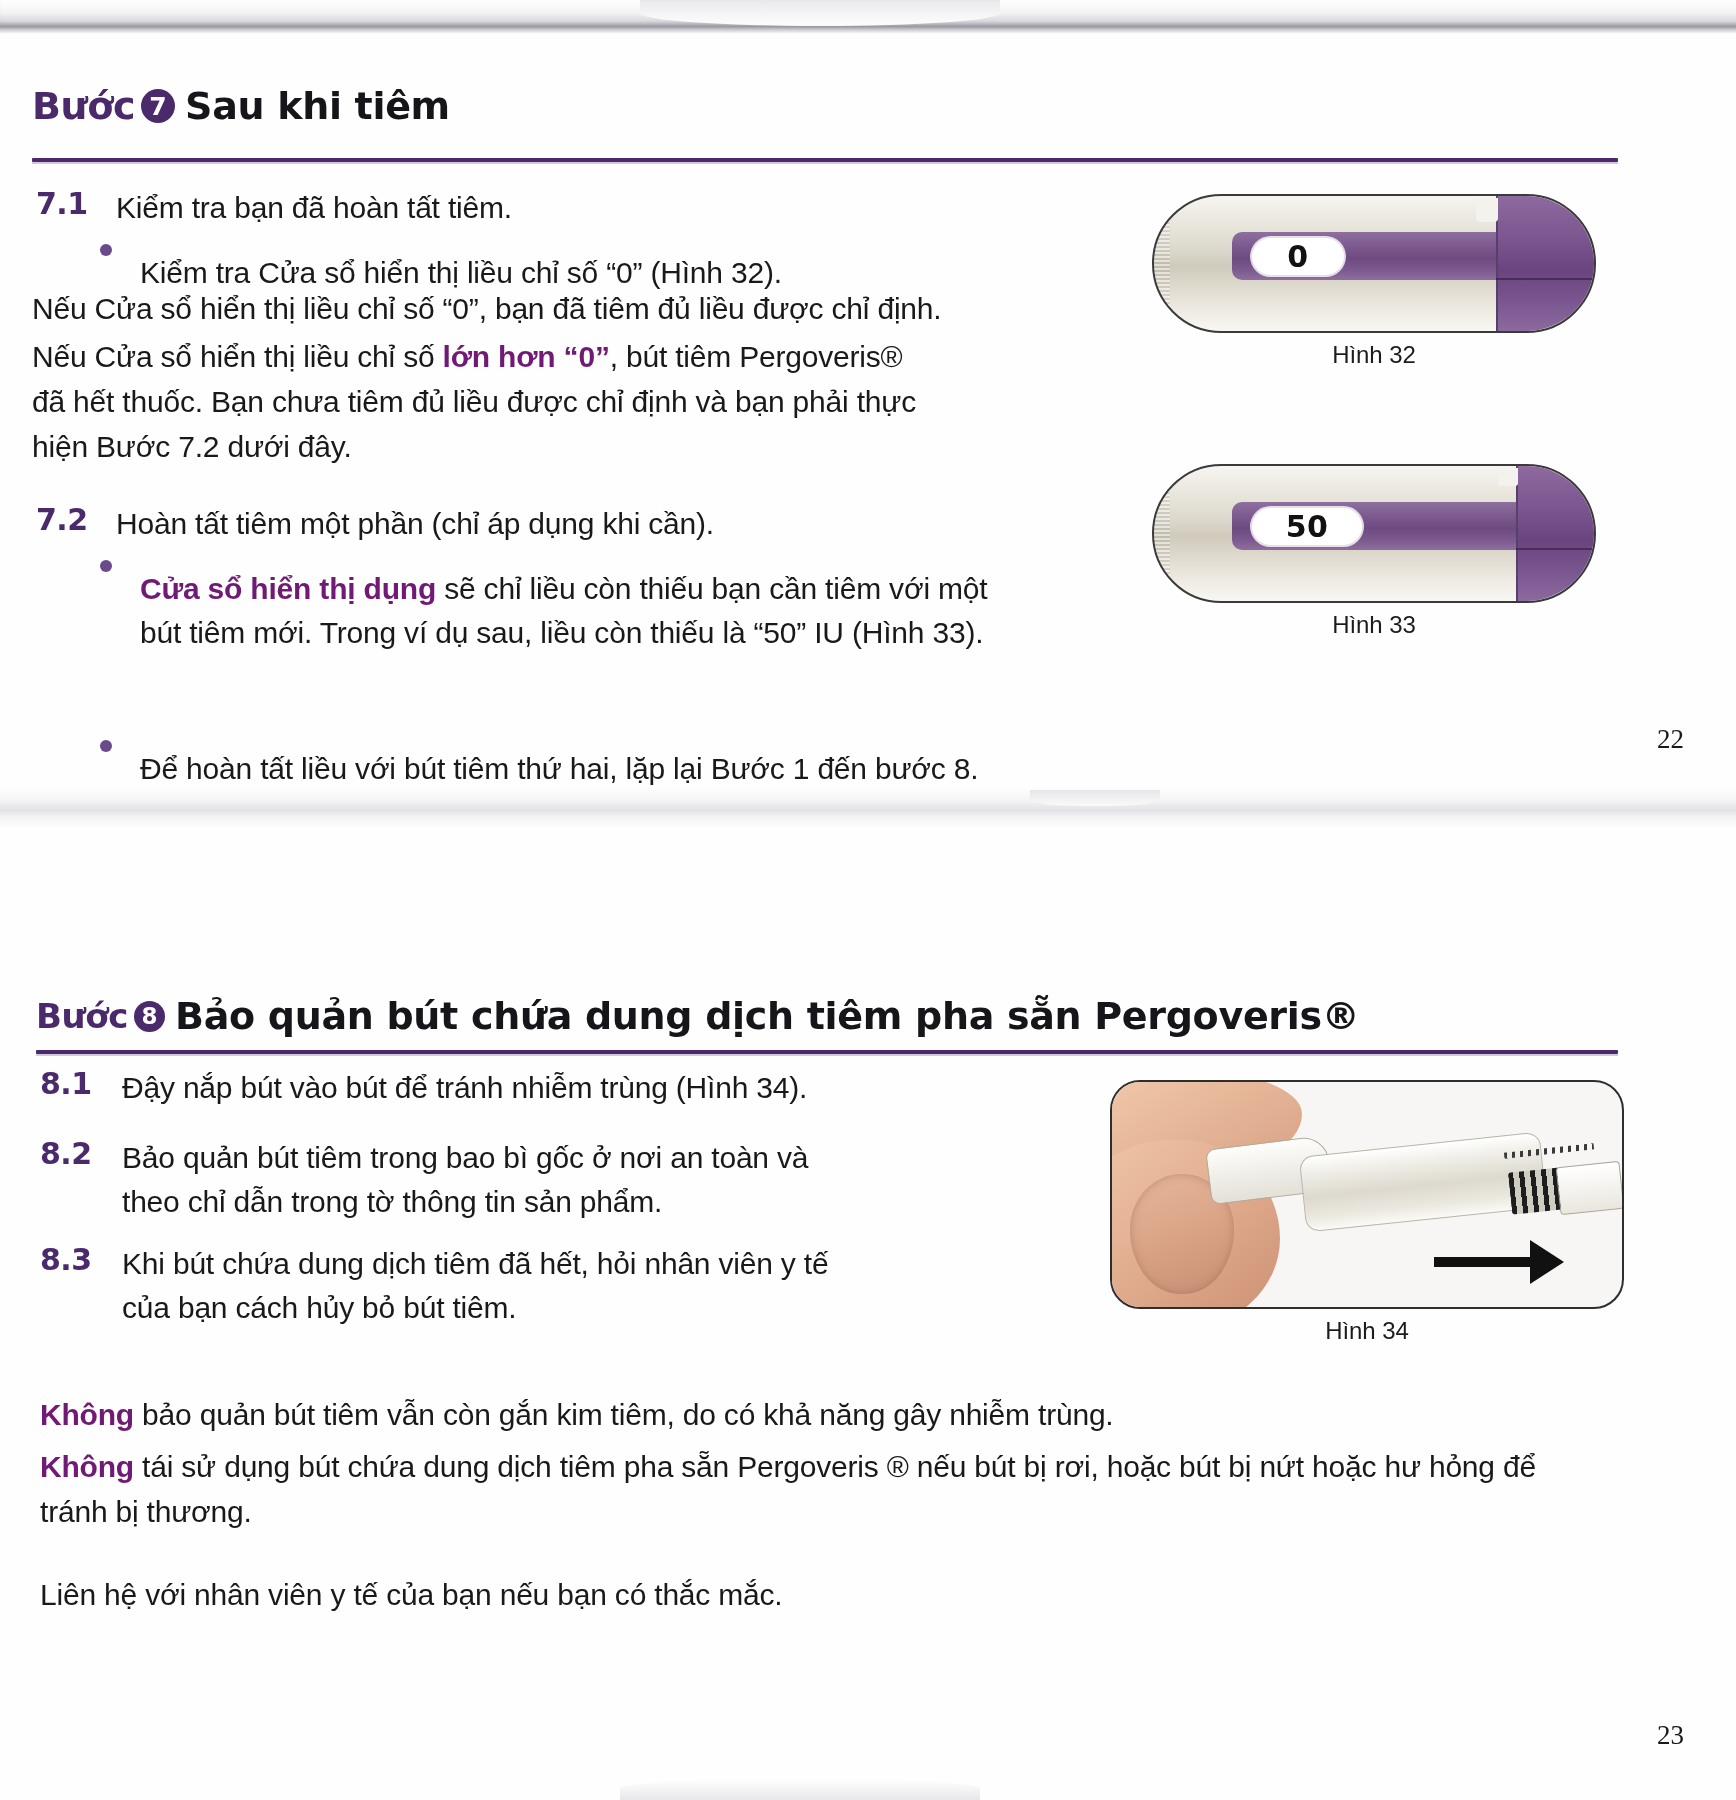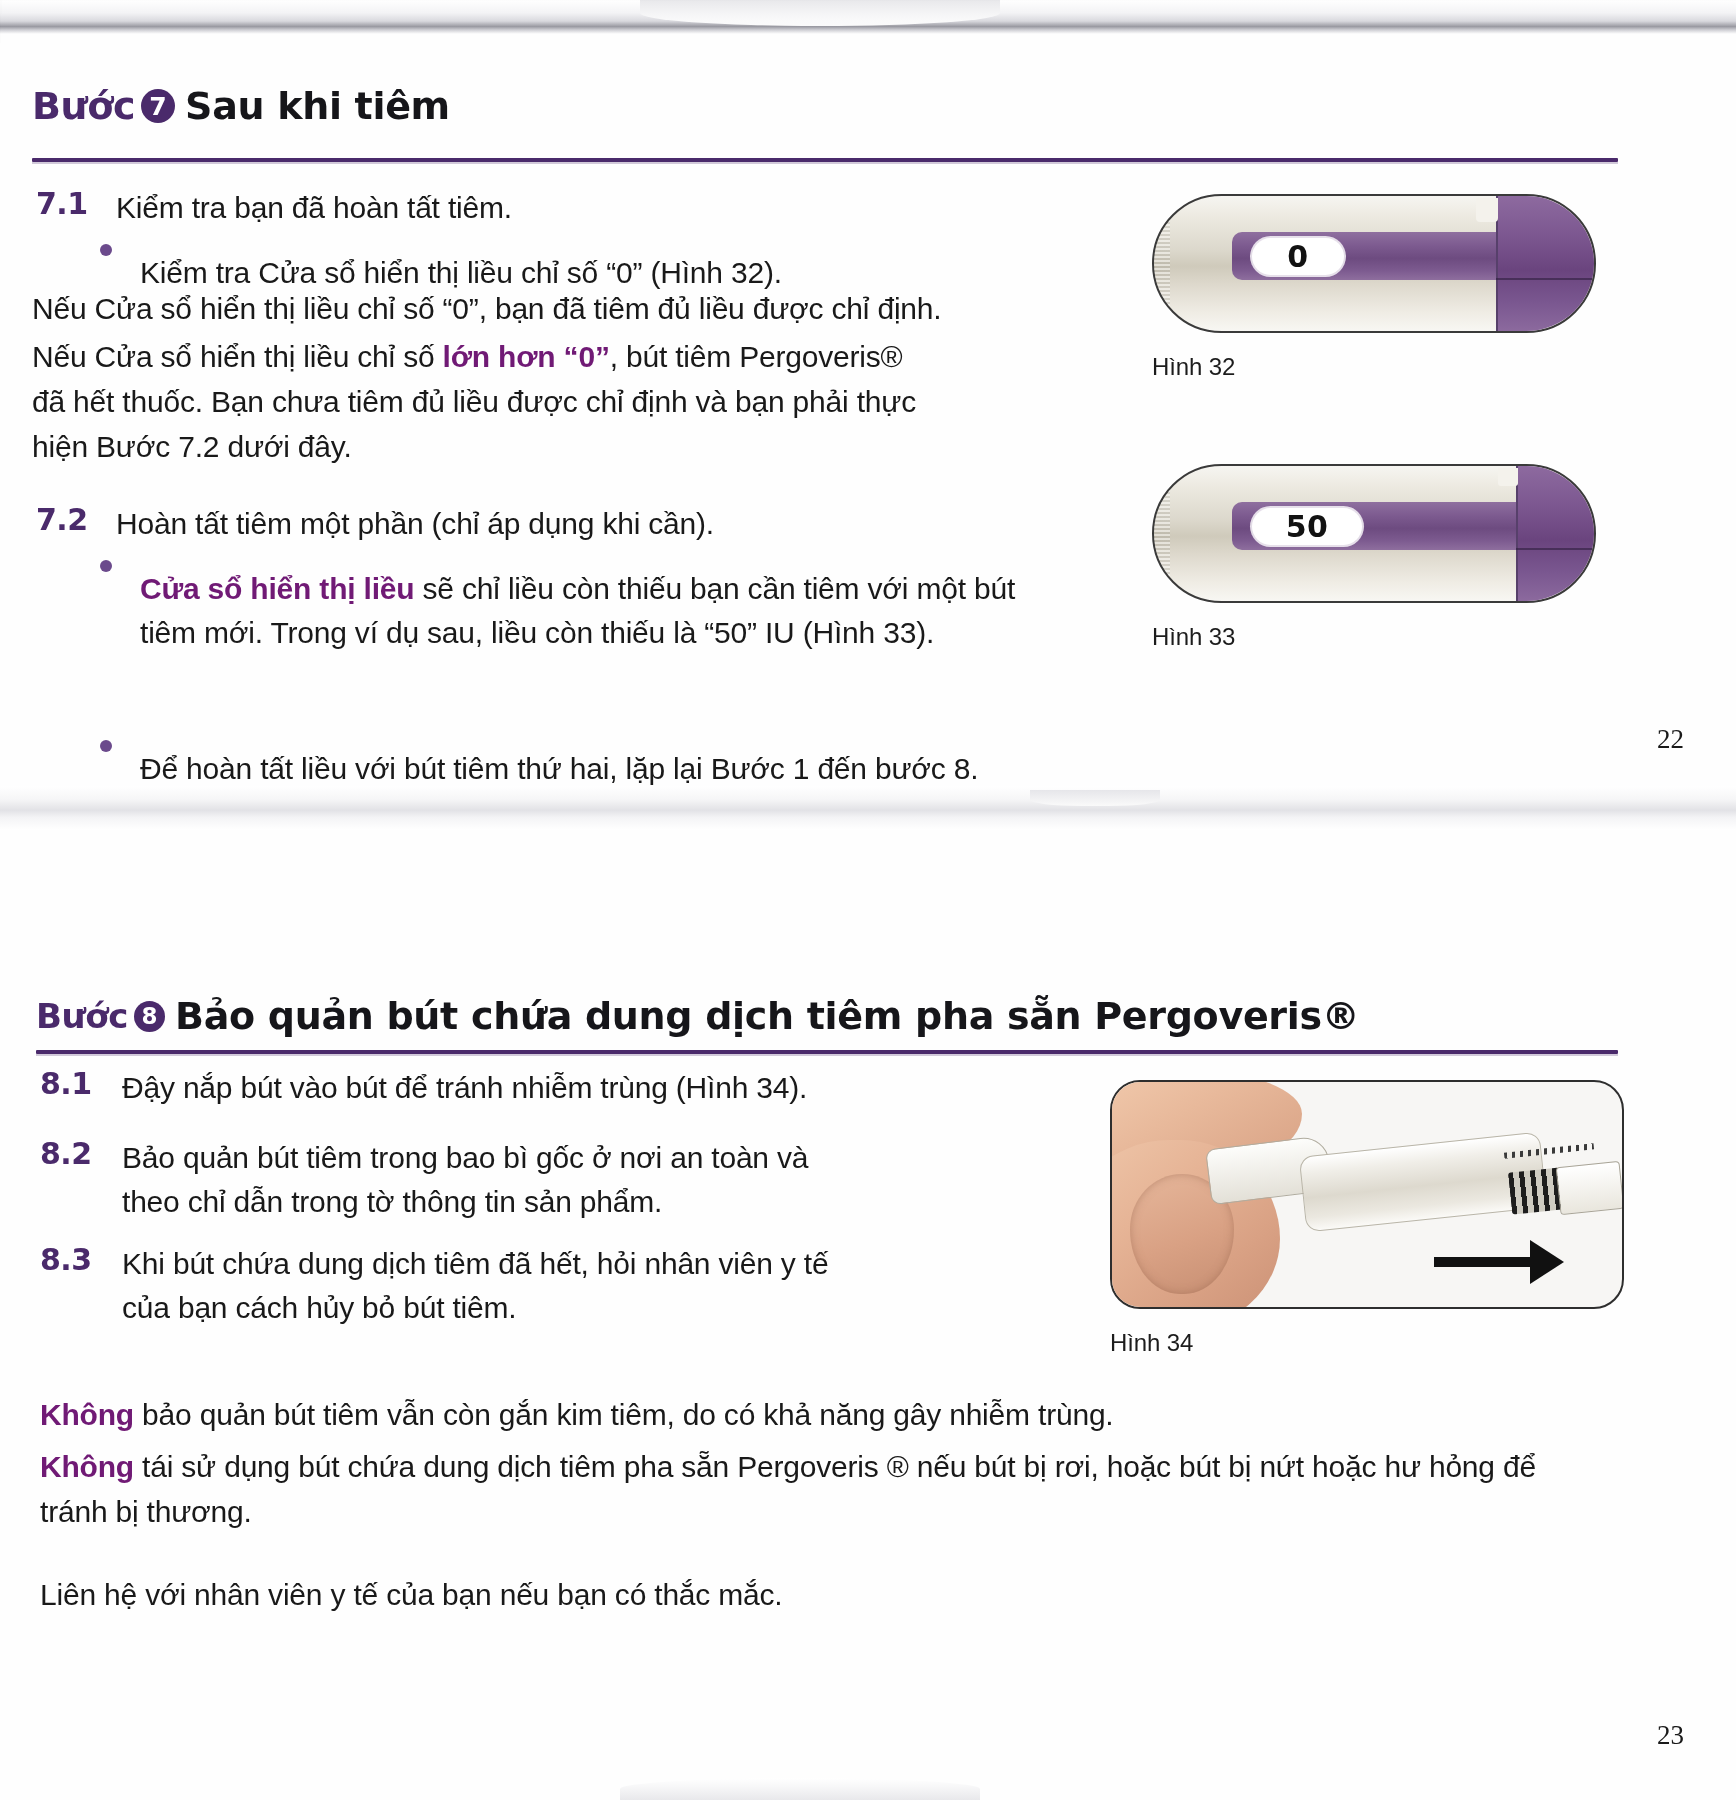--- a/index.html
+++ b/index.html
@@ -177,22 +177,23 @@
     letter-spacing: -0.2px;
   }
   .para b, .bullet-text b, .num-text b { font-weight: 700; color:#701a75; }
 
   
   .figure { position: absolute; }
   .fig-caption {
     font-family: "Liberation Sans", sans-serif;
     font-size: 24px;
     color: #1c1c1c;
-    margin-top: 20px;
+    margin-top: 8px;
     letter-spacing: -0.1px;
+    text-align: center;
   }
 
   
   .pen {
     position: relative;
     border-radius: 70px;
     border: 2px solid #3a3a3a;
     overflow: hidden;
     background: linear-gradient(180deg,
         #f6f5f1 0%,
@@ -362,21 +363,21 @@
     </div>
 
     <div class="num-item" style="left:36px; top:468px; width:980px;">
       <span class="num" style="width:80px;">7.2</span>
       <span class="num-text">Hoàn tất tiêm một phần (chỉ áp dụng khi cần).</span>
     </div>
 
     <div class="bullet-row" style="left:100px; top:512px; width:950px;">
       <span class="dot"></span>
       <span class="bullet-text" style="margin-left:28px; width:890px;">
-        <b>Cửa sổ hiển thị liều</b><span> sẽ chỉ liều còn thiếu bạn cần tiêm với một bút tiêm mới. Trong ví dụ sau, liều còn thiếu là “50” IU (Hình 33).</span>
+        <b>Cửa sổ hiển thị dụng</b><span> sẽ chỉ liều còn thiếu bạn cần tiêm với một bút tiêm mới. Trong ví dụ sau, liều còn thiếu là “50” IU (Hình 33).</span>
       </span>
     </div>
 
     <div class="bullet-row" style="left:100px; top:692px; width:950px;">
       <span class="dot"></span>
       <span class="bullet-text" style="margin-left:28px;">Để hoàn tất liều với bút tiêm thứ hai, lặp lại Bước 1 đến bước 8.</span>
     </div>
 
     <div class="figure" style="left:1152px; top:160px;">
       <div class="pen" style="width:440px; height:135px;">

